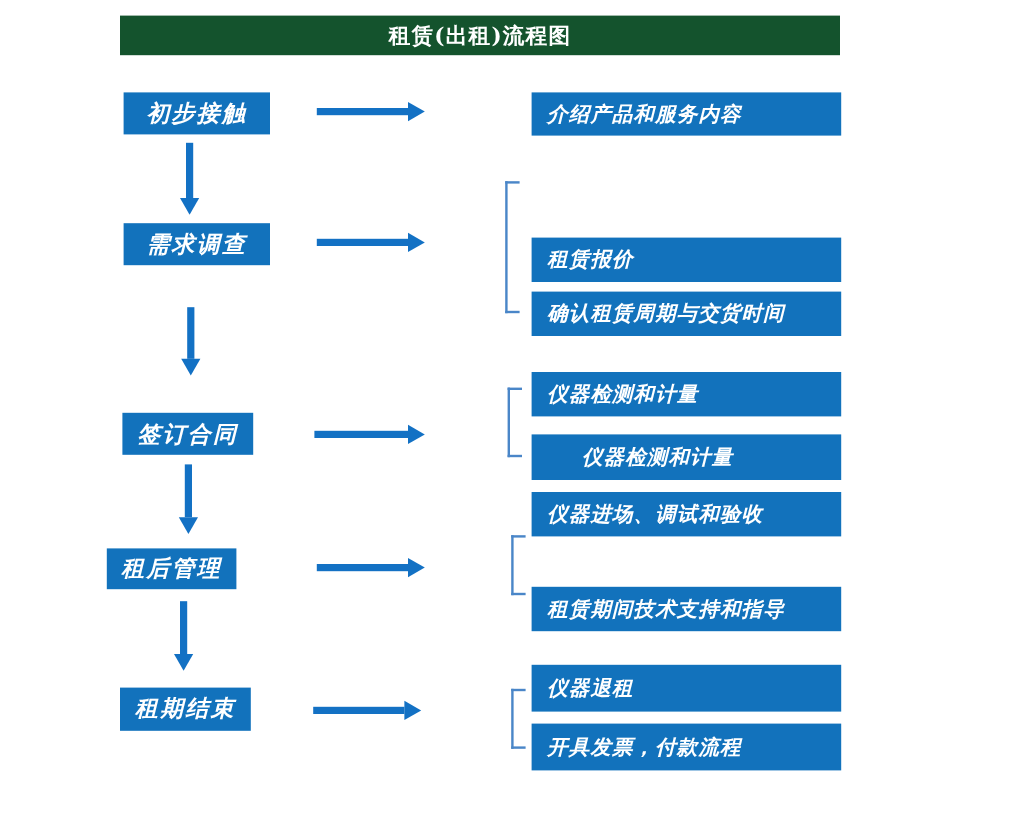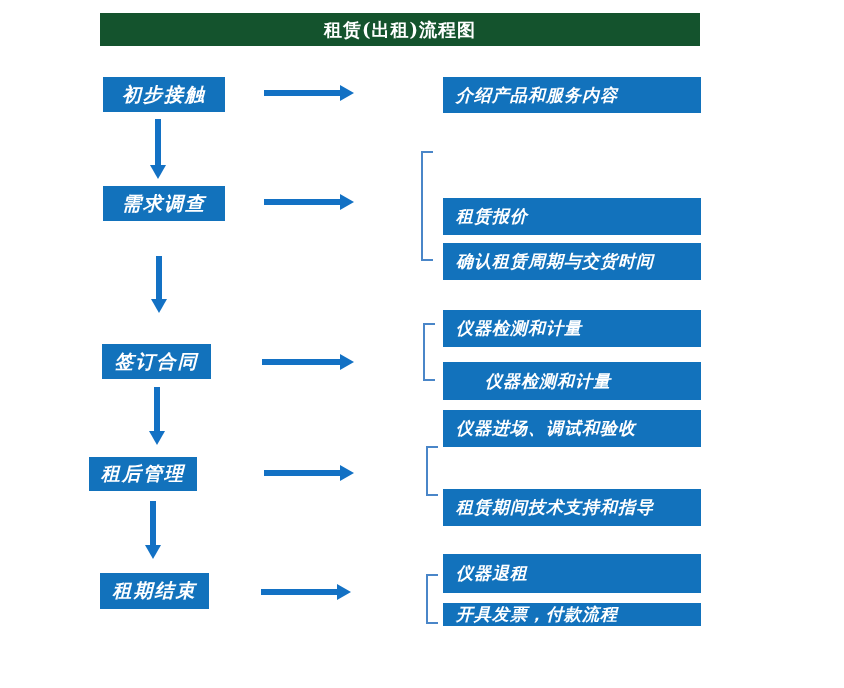--- a/index.html
+++ b/index.html
@@ -104,21 +104,21 @@
   
   .r0 { top:77px;  height:36px; }
   .r1 { top:132px; height:36px; }
   .r2 { top:186px; height:37px;margin-top:12px; }
   .r3 { top:243px; height:37px; }
   .r4 { top:310px; height:37px; }
   .r5 { top:362px; height:38px;padding-left:42px; }
   .r6 { top:410px; height:37px; }
   .r7 { top:489px; height:37px; }
   .r8 { top:554px; height:39px;text-align:center; }
-  .r9 { top:603px; height:23px; }
+  .r9 { top:603px; height:39px; }
 
   
   .a0 { left:264px; top:85px;  width:90px; }
   .a1 { left:264px; top:194px; width:90px; }
   .a2 { left:262px; top:354px; width:92px; }
   .a3 { left:264px; top:465px; width:90px; }
   .a4 { left:261px; top:584px; width:90px; }
 
   
   .d0 { left:149px; top:119px; height:60px; }

